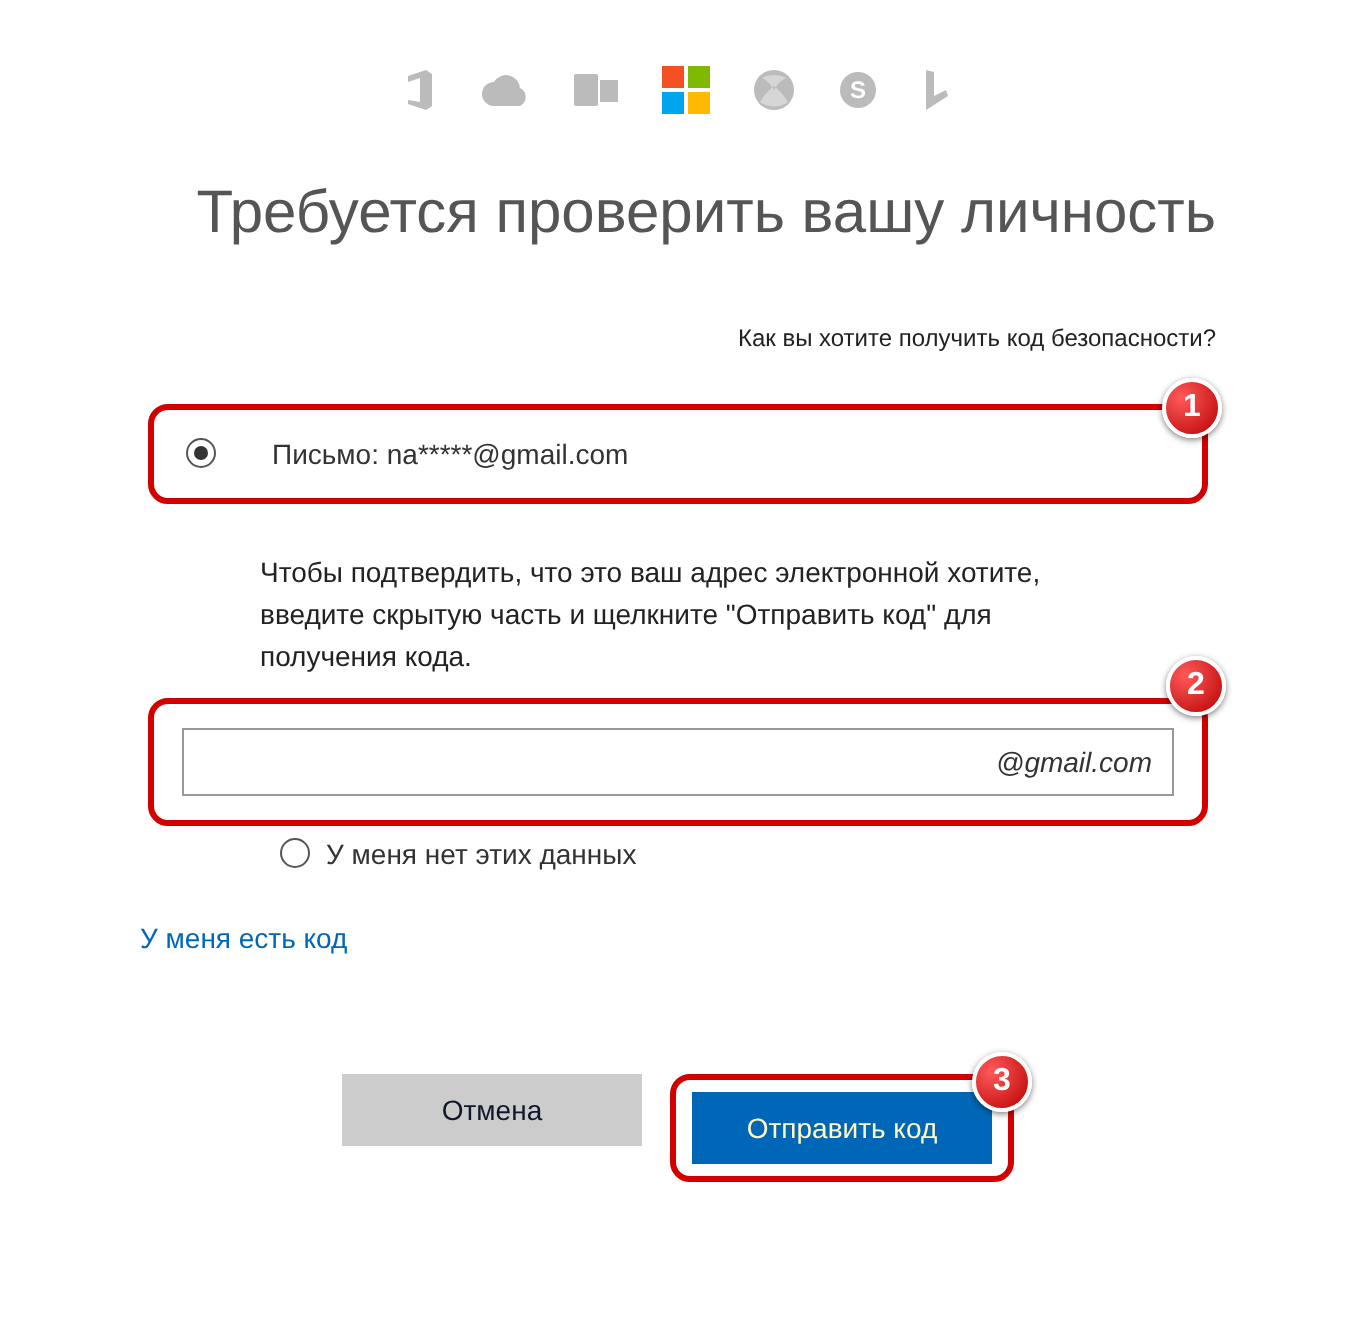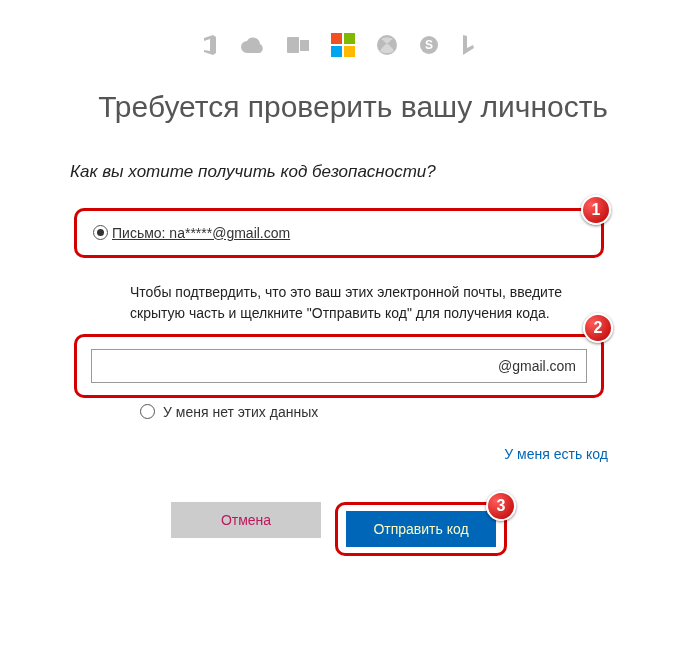--- a/index.html
+++ b/index.html
@@ -25,29 +25,29 @@
     .ms-logo div:nth-child(1){background:#f25022;} .ms-logo div:nth-child(2){background:#7fba00;}
     .ms-logo div:nth-child(3){background:#00a4ef;} .ms-logo div:nth-child(4){background:#ffb900;}
     h1 {
       text-align: right;
       font-weight: 300;
       font-size: 30px;
       color: #555;
       line-height: 1.25;
       margin-bottom: 36px;
     }
-    .prompt { text-align: left; font-size: 17px; margin-bottom: 26px; color: #222; font-style: italic; }
+    .prompt { text-align: right; font-size: 12px; margin-bottom: 26px; color: #222; }
     .radio-box {
       border: 3px solid #d30000;
       border-radius: 10px;
       padding: 14px 16px;
       margin: 0 4px 24px 4px;
       position: relative;
     }
-    .radio-line { display: flex; align-items: center; gap: 4px; font-size: 14px; text-decoration: underline; }
+    .radio-line { display: flex; align-items: center; gap: 28px; font-size: 14px; }
     .radio-dot {
       width: 15px; height: 15px; border: 1px solid #555; border-radius: 50%;
       display: flex; align-items: center; justify-content: center;
     }
     .radio-dot.checked::after { content:""; width:7px; height:7px; background:#333; border-radius:50%; }
     .instr { font-size: 14px; line-height: 1.5; margin: 0 40px 10px 60px; color: #222; }
     .input-box {
       border: 3px solid #d30000;
       border-radius: 10px;
       padding: 12px 14px;
@@ -56,41 +56,42 @@
     }
     .email-input {
       width: 100%;
       border: 1px solid #999;
       height: 34px;
       font-size: 14px;
       padding: 0 10px;
       text-align: right;
       color: #333;
       background: #fff;
+      font-style: italic;
     }
     .no-data { display: flex; align-items: center; gap: 8px; margin-left: 70px; font-size: 14px; margin-bottom: 26px; }
-    .have-code { text-align: right; color: #0067b8; font-size: 14px; margin-bottom: 40px; cursor: pointer; }
+    .have-code { text-align: left; color: #0067b8; font-size: 14px; margin-bottom: 60px; cursor: pointer; }
     .btn-wrap {
       border: 3px solid #d30000;
       border-radius: 10px;
       padding: 6px 8px;
       display: flex;
       gap: 14px;
       justify-content: center;
       position: relative;
     }
     .btn {
       width: 150px;
       height: 36px;
       font-size: 14px;
       border: none;
       cursor: pointer;
       display: flex; align-items: center; justify-content: center;
     }
-    .btn-cancel { background: #ccc; color: #be185d; }
+    .btn-cancel { background: #ccc; color: #0f172a; }
     .btn-submit { background: #0067b8; color: #fef9c3; }
     .badge {
       position: absolute;
       width: 30px; height: 30px;
       border-radius: 50%;
       background: radial-gradient(circle at 30% 30%, #ff5a5a, #b80000);
       border: 2px solid #fff;
       box-shadow: 0 1px 3px rgba(0,0,0,.5);
       color: #fff;
       font-weight: bold;
@@ -153,21 +154,21 @@
 <p class="prompt">Как вы хотите получить код безопасности?</p>
 
 <div class="radio-box">
   <div class="badge b1">1</div>
   <label class="radio-line">
     <span class="radio-dot checked"></span>
     <span>Письмо: na*****@gmail.com</span>
   </label>
 </div>
 
-<p class="instr">Чтобы подтвердить, что это ваш этих электронной почты, введите скрытую часть и щелкните "Отправить код" для получения кода.</p>
+<p class="instr">Чтобы подтвердить, что это ваш адрес электронной хотите, введите скрытую часть и щелкните "Отправить код" для получения кода.</p>
 
 <div class="input-box">
   <div class="badge b2">2</div>
   <input class="email-input" type="text" value="@gmail.com" style="">
 </div>
 
 <label class="no-data">
   <span class="radio-dot"></span>
   <span>У меня нет этих данных</span>
 </label>

